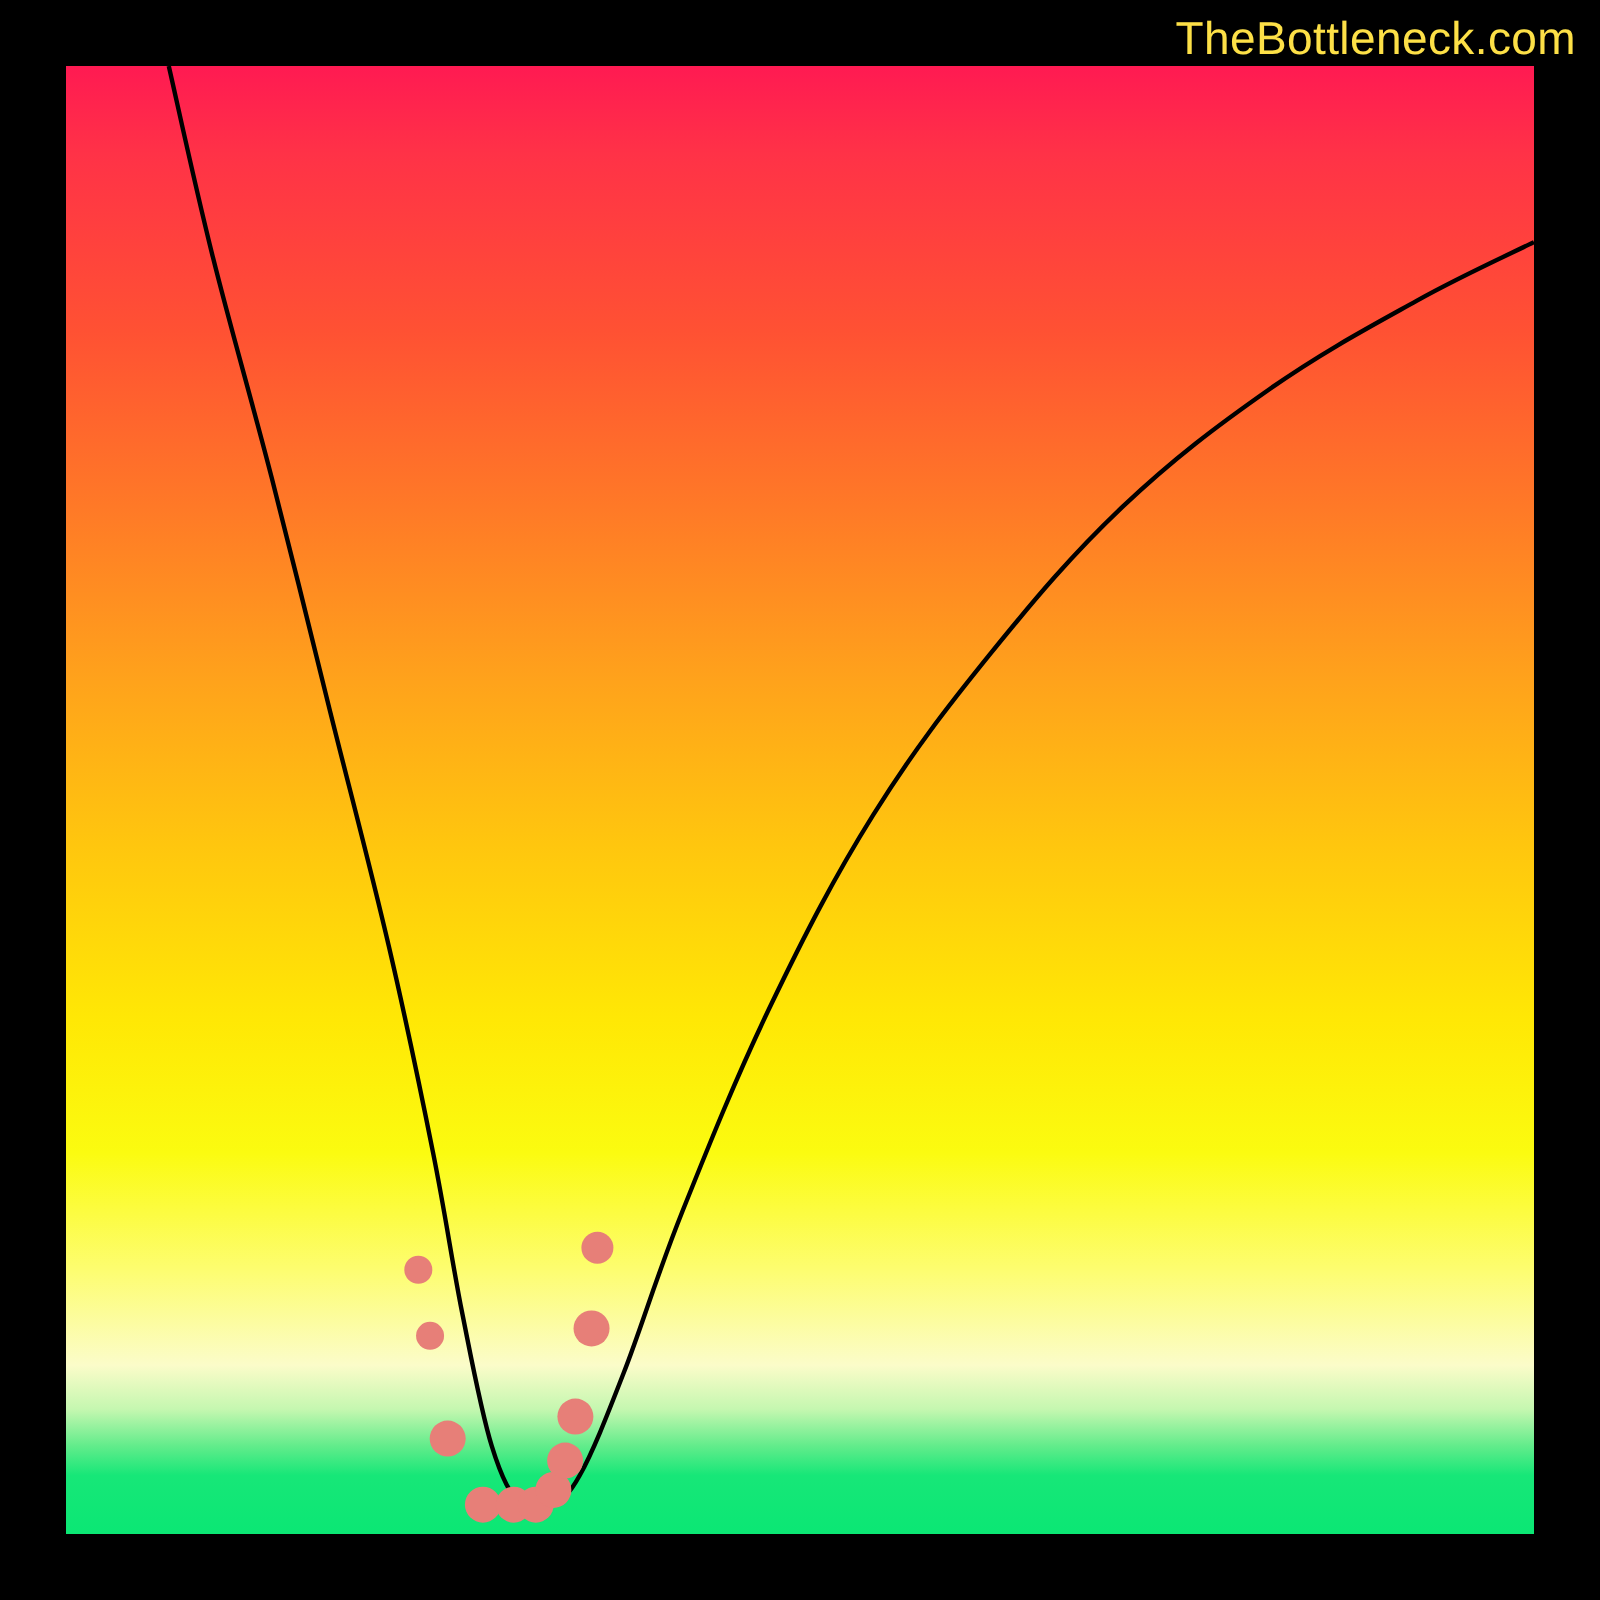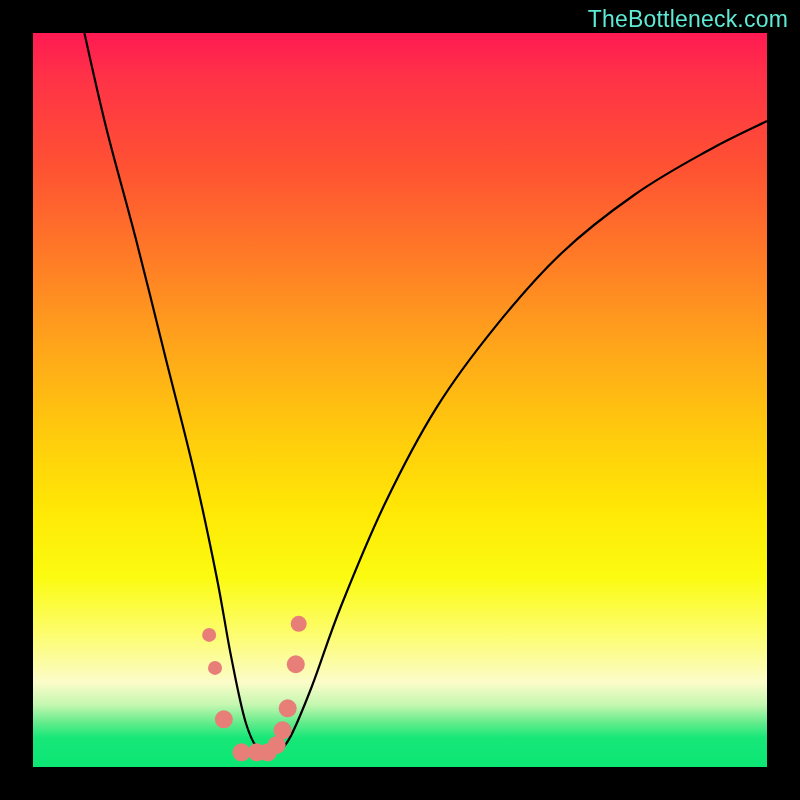--- a/index.html
+++ b/index.html
@@ -40,21 +40,21 @@
       #c5f7b0 91.5%,
       #62ec8b 94%,
       #17e778 96%,
       #0be774 100%
     );
   }
   .watermark {
     position: absolute;
     top: 6px;
     right: 12px;
-    color: #5eead4;
+    color: #fde047;
     font-size: 23px;
     font-weight: 500;
     letter-spacing: 0.2px;
   }
   svg.curves {
     position: absolute;
     left: 0;
     top: 0;
     width: 734px;
     height: 734px;

